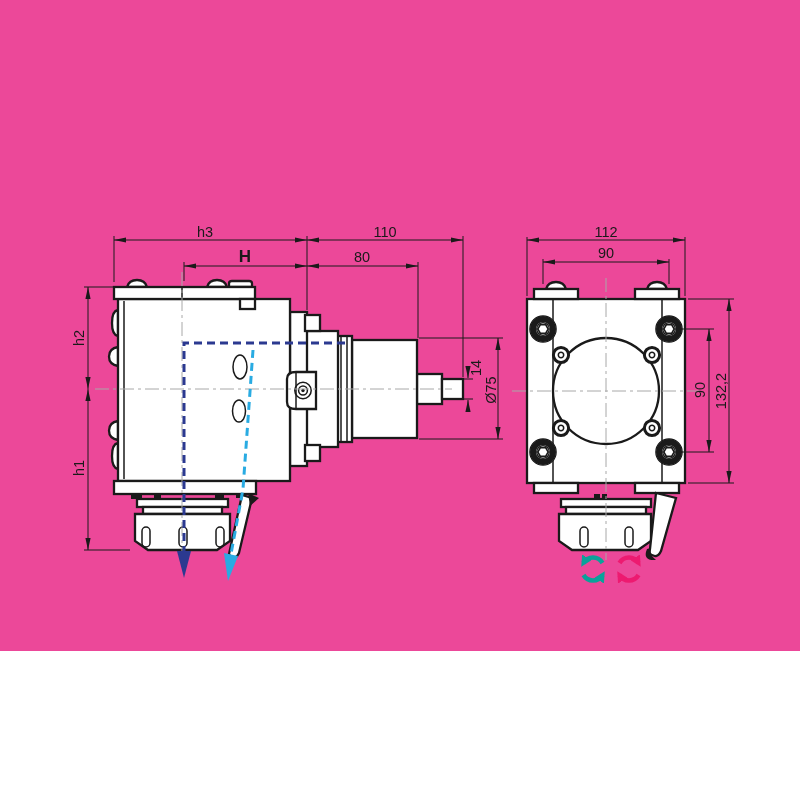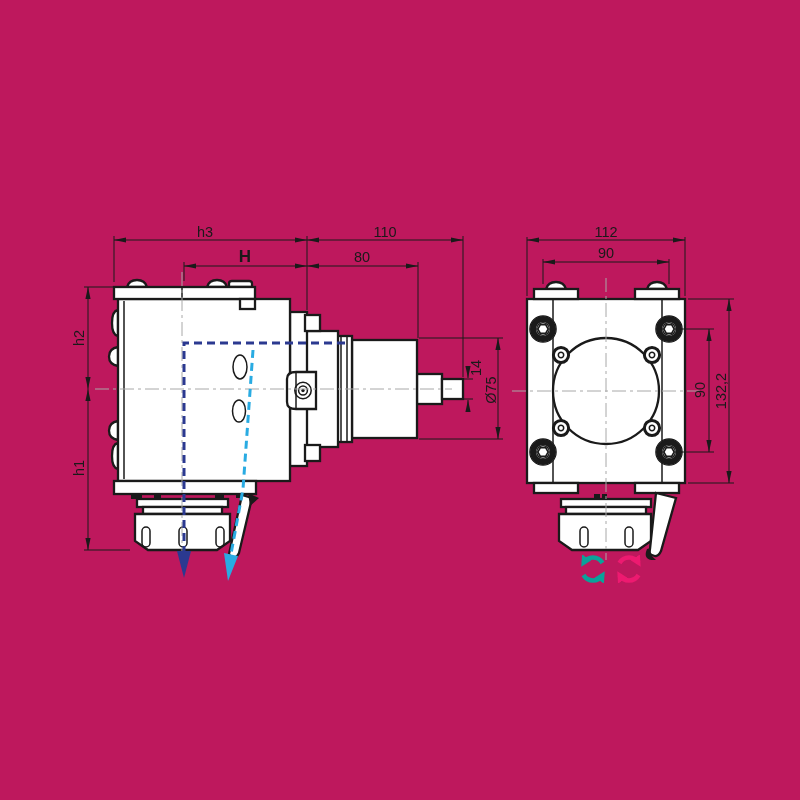--- a/index.html
+++ b/index.html
@@ -1,16 +1,16 @@
 <!DOCTYPE html>
 <html><head>
 <meta charset="utf-8">
 <style>
   html,body{margin:0;padding:0;background:#ffffff;}
-  .stage{width:800px;height:800px;position:relative;background:#be185d;font-family:"Liberation Sans",sans-serif;}
+  .stage{width:800px;height:651px;position:relative;background:#ec4899;font-family:"Liberation Sans",sans-serif;}
   svg{display:block;}
   text{font-family:"Liberation Sans","DejaVu Sans",sans-serif;font-size:14.5px;fill:#1a1a1a;}
   text.big{font-size:17px;font-weight:bold;}
   .outline{fill:#ffffff;stroke:#1a1a1a;stroke-width:2.3;stroke-linejoin:miter;}
   .thin{fill:none;stroke:#1a1a1a;stroke-width:1.5;}
   .dim{stroke:#1a1a1a;stroke-width:1;fill:none;}
   .cl{stroke:#a8a8a8;stroke-width:1;fill:none;stroke-dasharray:14 4 3 4;}
   .blk{fill:#1a1a1a;stroke:none;}
 </style>
 </head>

